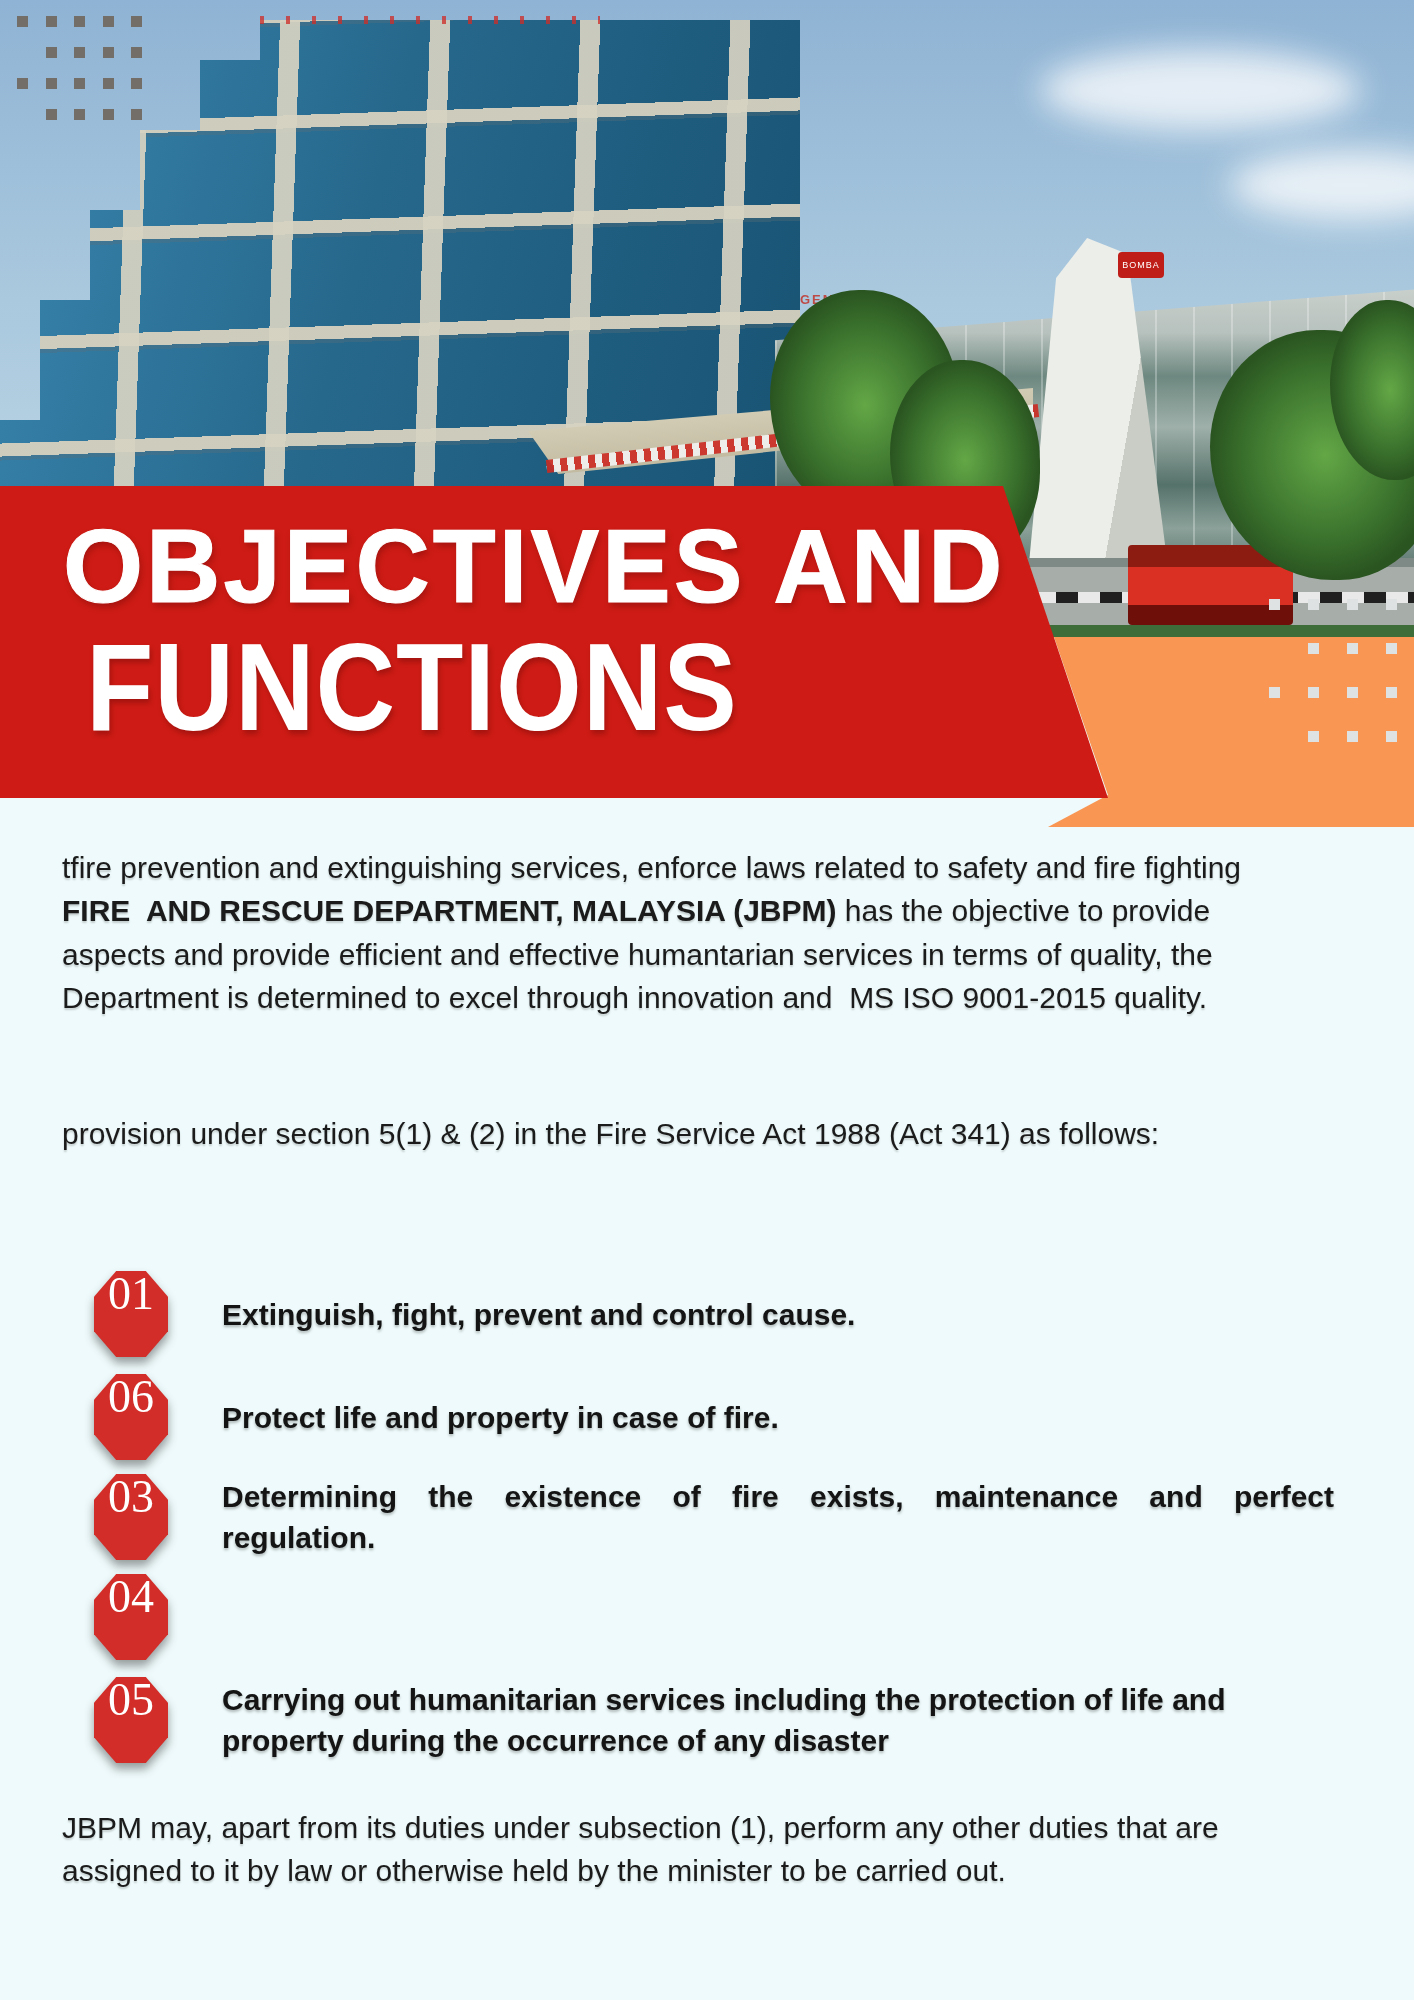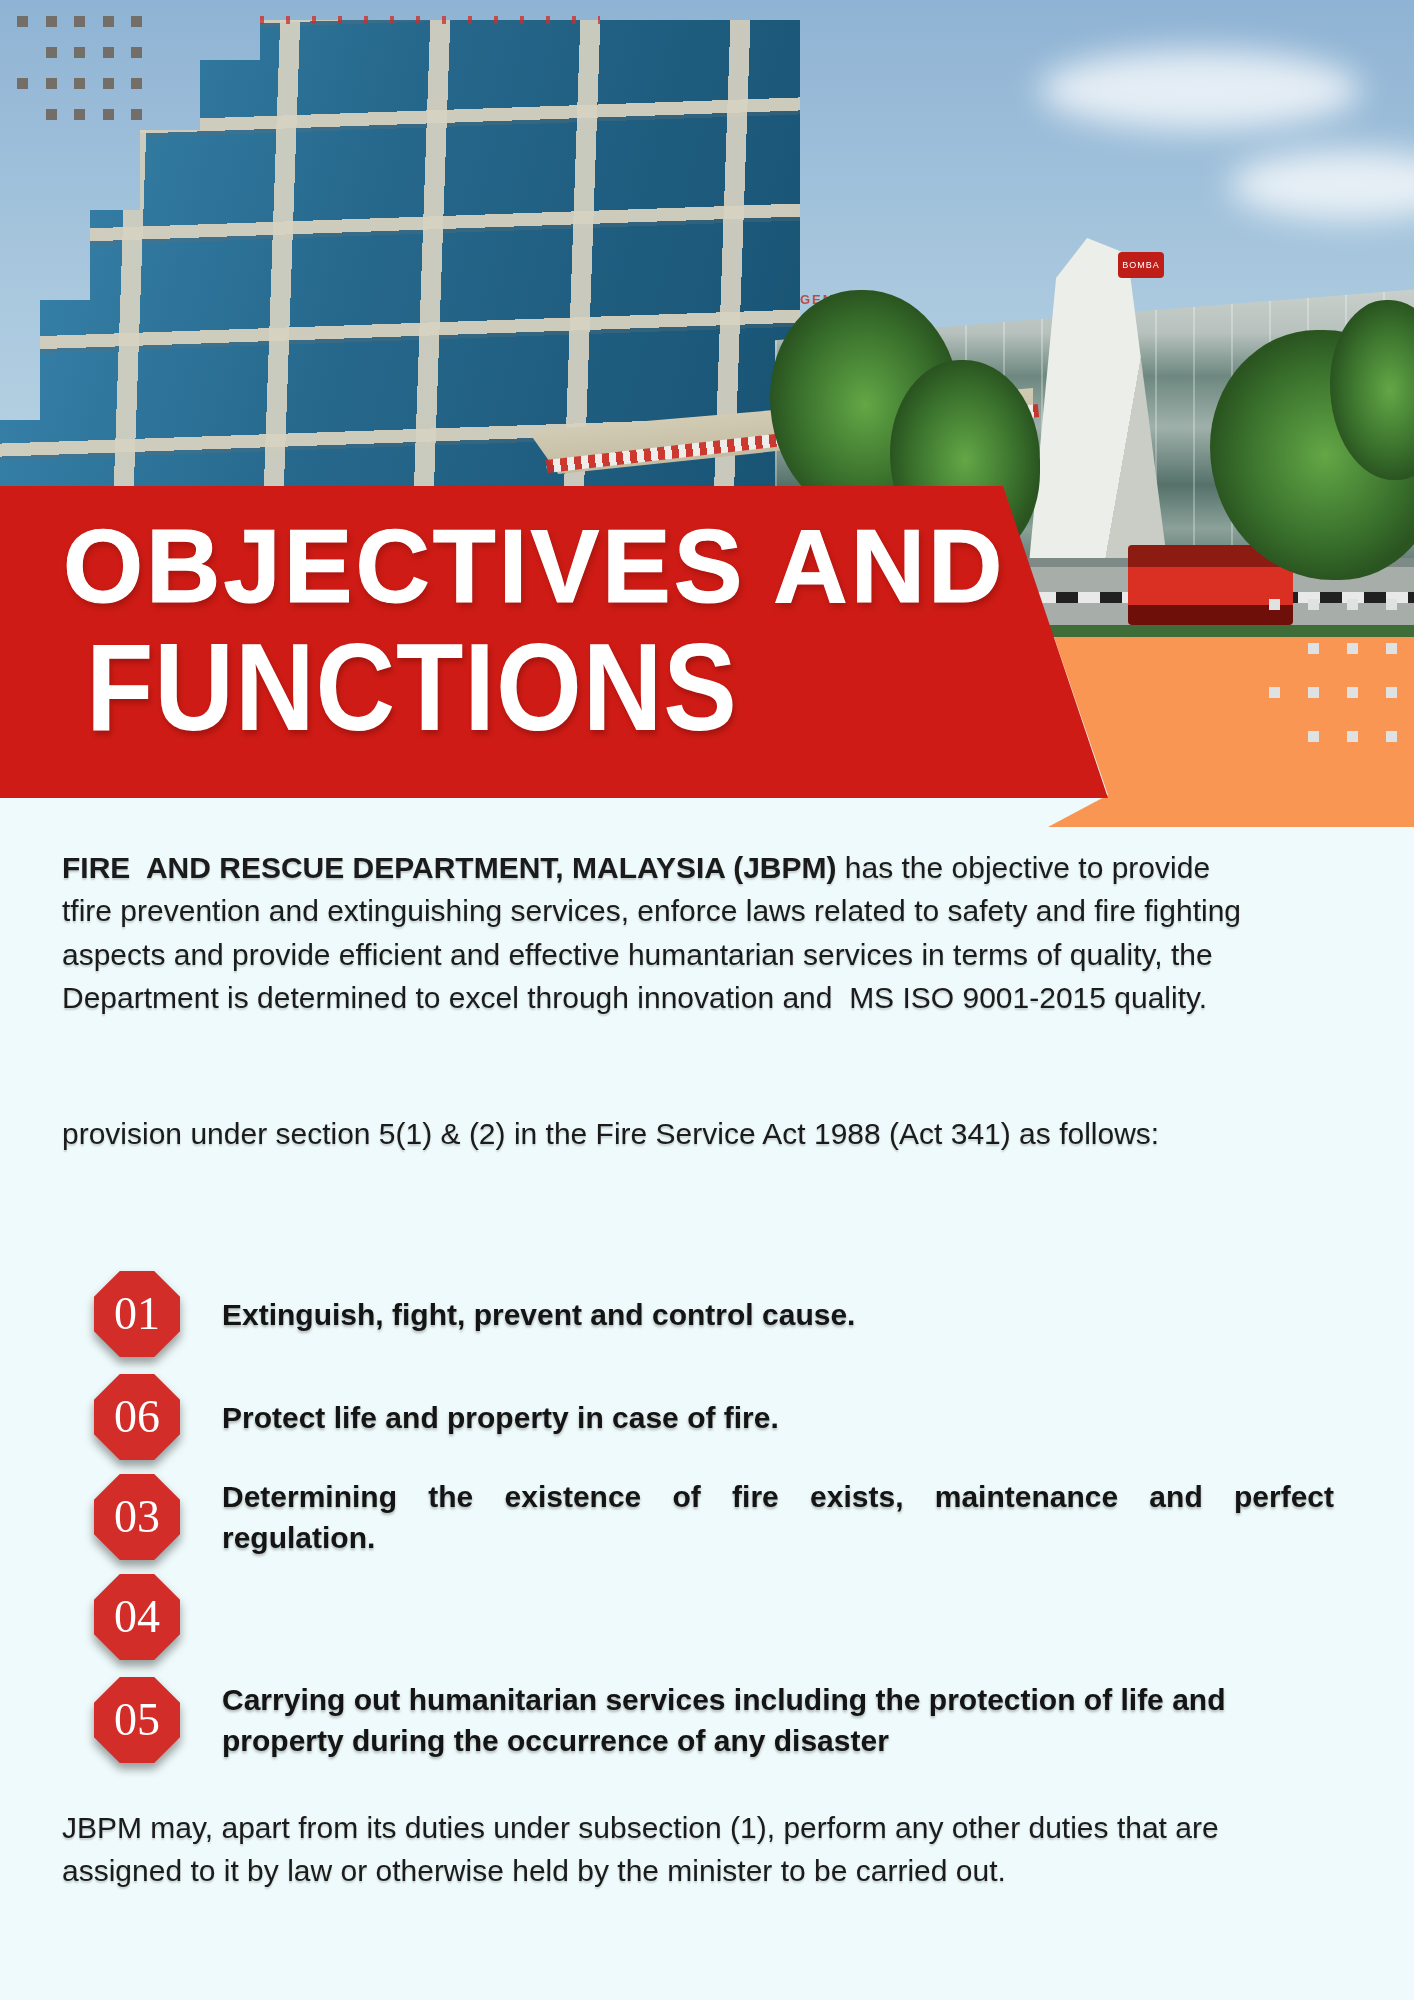--- a/index.html
+++ b/index.html
@@ -71,21 +71,21 @@
   .para{position:absolute;left:62px;width:1296px;font-size:30px;line-height:43.4px;}
   .para .ln{white-space:pre;text-shadow:0 2px 2px rgba(0,0,0,.18);}
   .para .ln:empty{display:none;}
   .b{font-weight:bold;}
   #intro{top:846px;}
   #note{top:1112px;}
   #outro{top:1806px;}
 
   .frow{position:absolute;left:94px;height:88px;display:flex;align-items:center;gap:42px;}
   .octwrap{filter:drop-shadow(0 6px 5px rgba(40,40,40,.45));flex:0 0 86px;}
-  .oct{width:86px;height:86px;background:var(--badge-red,#d22d28);display:flex;align-items:center;justify-content:center;
+  .oct{width:74px;height:86px;background:var(--badge-red,#d22d28);display:flex;justify-content:center;
     clip-path:polygon(30% 0,70% 0,100% 30%,100% 70%,70% 100%,30% 100%,0 70%,0 30%);}
   .oct span{font-family:"Liberation Serif",serif;font-size:46px;color:#fff;line-height:1;}
   .txt{width:1112px;font-weight:bold;font-size:30px;line-height:41px;color:#141414;}
   .txt .ln{white-space:pre;text-shadow:0 2px 3px rgba(0,0,0,.28);}
   .txt .ln.stretch{white-space:normal;text-align:justify;text-align-last:justify;}
   .txt .ln:empty{display:none;}
 </style>
 </head>
 <body>
 
@@ -152,22 +152,22 @@
       <span class="dot" style="left: 0px; top: 88px;"></span>
       <span class="dot" style="left: 39px; top: 88px;"></span>
       <span class="dot" style="left: 78px; top: 88px;"></span>
       <span class="dot" style="left: 117px; top: 88px;"></span>
       <span class="dot" style="left: 39px; top: 132px;"></span>
       <span class="dot" style="left: 78px; top: 132px;"></span>
       <span class="dot" style="left: 117px; top: 132px;"></span>
     </div>
 
   <div id="intro" class="para">
+    <div class="ln">tfire prevention and extinguishing services, enforce laws related to safety and fire fighting</div>
     <div class="ln"><span class="b">FIRE  AND RESCUE DEPARTMENT, MALAYSIA (JBPM)</span><span> has the objective to provide</span></div>
-    <div class="ln">tfire prevention and extinguishing services, enforce laws related to safety and fire fighting</div>
     <div class="ln">aspects and provide efficient and effective humantarian services in terms of quality, the</div>
     <div class="ln">Department is determined to excel through innovation and  MS ISO 9001-2015 quality.</div>
   </div>
 
   <div id="note" class="para">
     <div class="ln">provision under section 5(1) &amp; (2) in the Fire Service Act 1988 (Act 341) as follows:</div>
   </div>
 
   <div class="frow" style="top:1270px;">
     <div class="octwrap">

